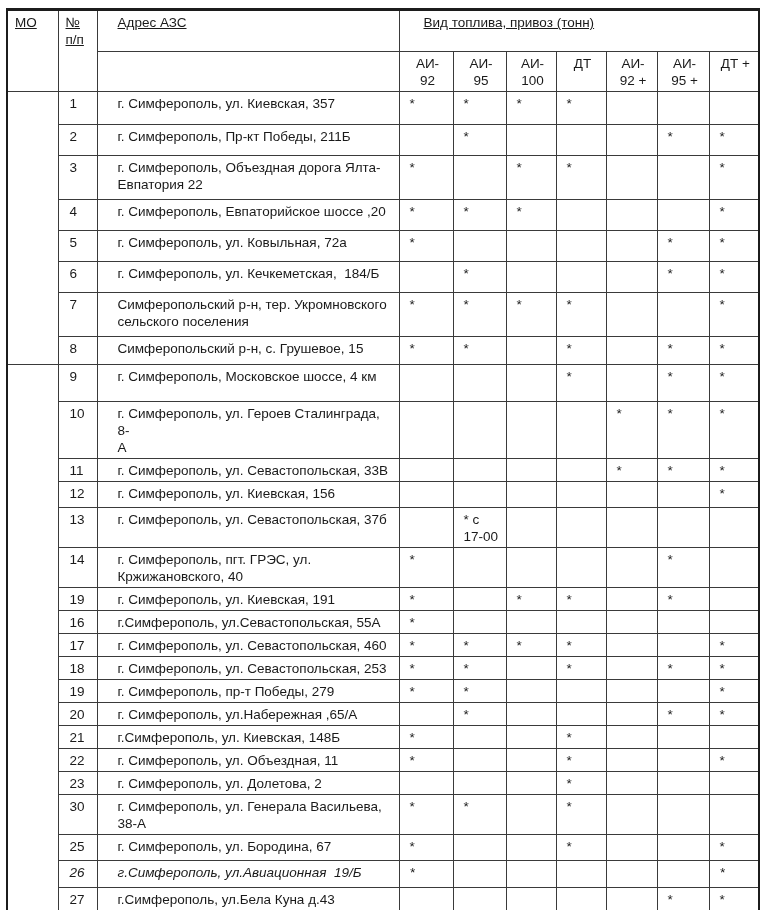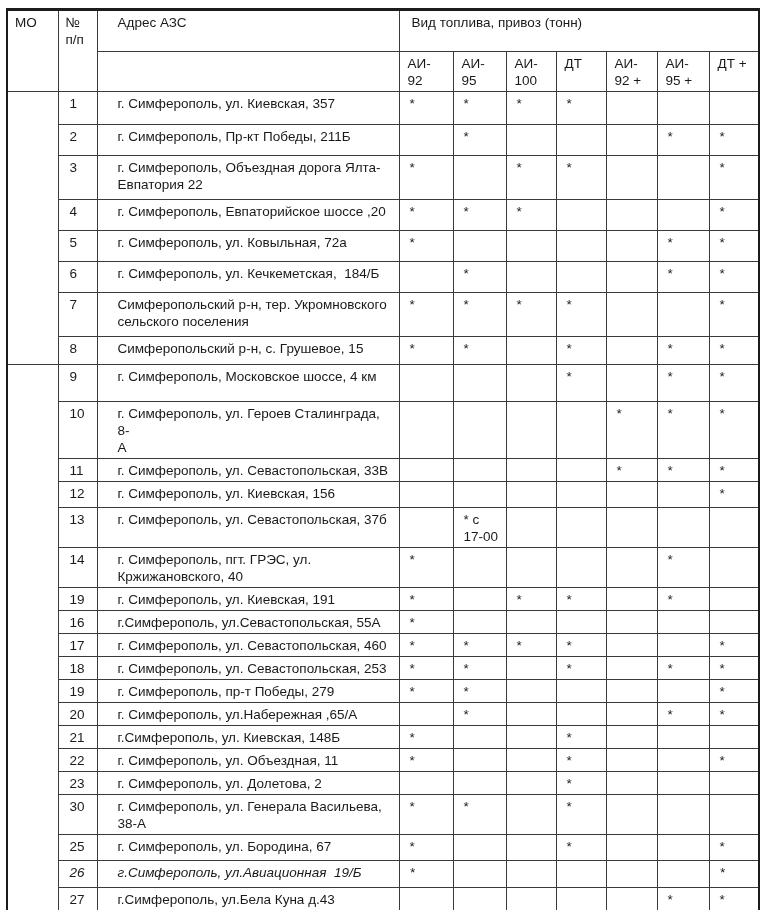--- a/index.html
+++ b/index.html
@@ -3,27 +3,27 @@
 <meta charset="utf-8">
 <style>
   html,body{margin:0;padding:0;background:#ffffff;width:763px;height:910px;overflow:hidden;}
   body{font-family:"Liberation Sans",sans-serif;color:#1a1a1a;}
   .sheet{position:absolute;top:8px;left:6px;}
   table{border-collapse:collapse;table-layout:fixed;width:752px;
         border:2px solid #1c1c1c;border-top-width:3px;border-bottom-width:3px;}
   th,td{border:1px solid #3a3a3a;vertical-align:top;text-align:left;
         font-weight:normal;font-size:13.5px;line-height:17px;
         padding:3px 5px 2px 7px;white-space:pre-wrap;overflow:hidden;}
-  thead tr:nth-child(1){height:42px;}
+  thead tr:nth-child(1){height:42px;text-decoration:underline;}
   thead tr:nth-child(2){height:35px;}
   .num-cell{padding-left:11px;}
   .addr-cell{padding-left:20px;}
   .fuel-cell{padding-left:10px;}
-  .fuel-th{padding-left:8px;}
-  .group-head{padding-left:12px;margin-left:48px;}
+  .fuel-th{padding-left:8px;text-align:center;}
+  .group-head{padding-left:24px;margin-left:48px;}
   tbody tr{height:31px;}
   tbody tr:nth-child(1){height:33px;}
   tbody tr:nth-child(3),tbody tr:nth-child(7){height:44px;}
   tbody tr:nth-child(8){height:28px;}
   tbody tr:nth-child(9),tbody tr:nth-child(10){height:37px;}
   tbody tr:nth-child(n+11){height:23px;}
   tbody tr:nth-child(12){height:26px;}
   tbody tr:nth-child(13),tbody tr:nth-child(14){height:33px;}
   tbody tr:nth-child(24){height:37px;}
   tbody tr:nth-child(25){height:26px;}

